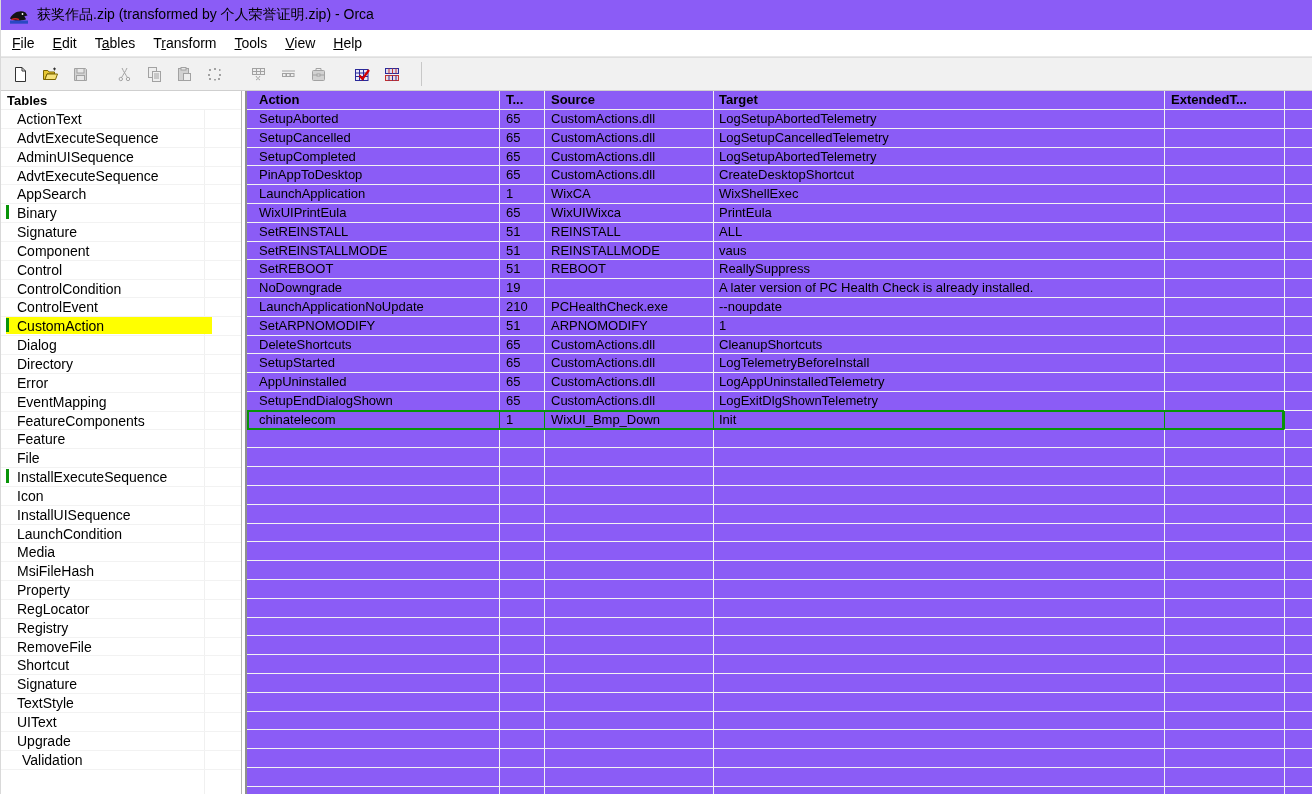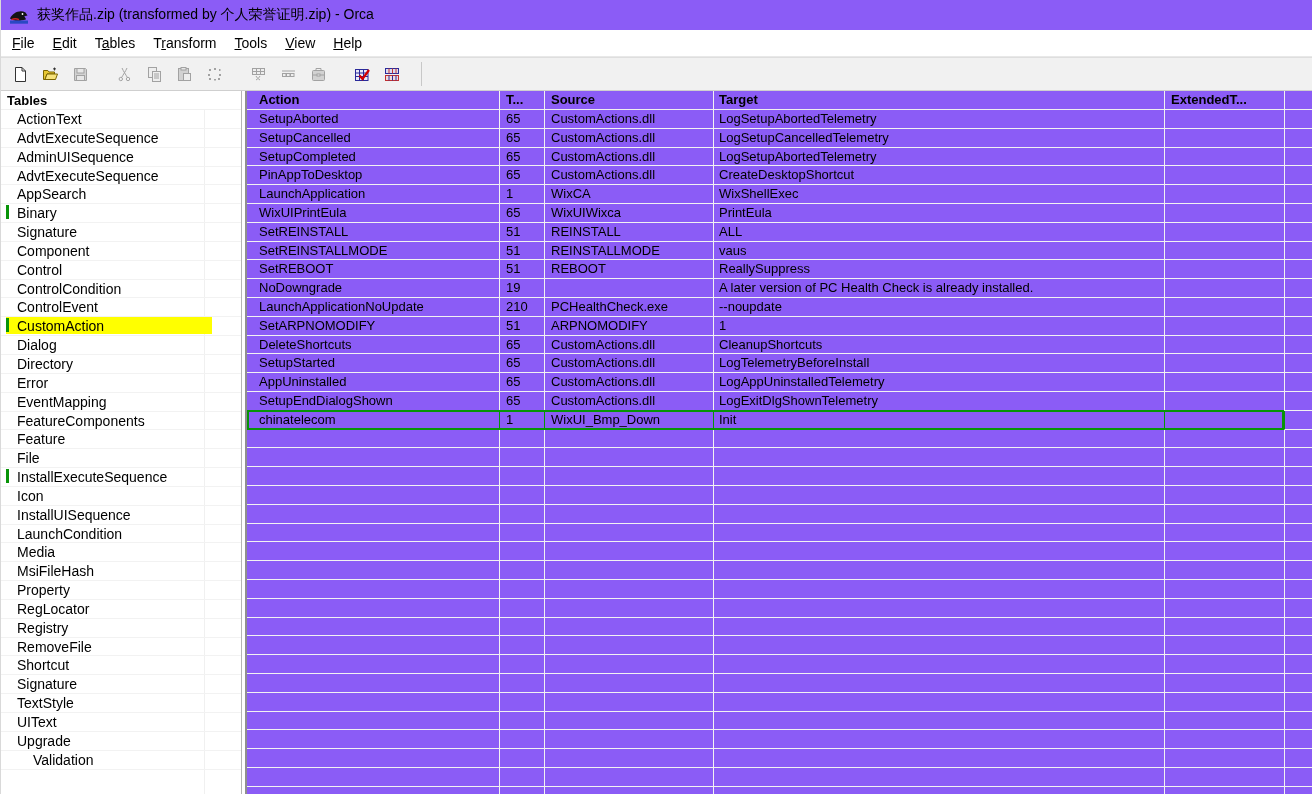--- a/index.html
+++ b/index.html
@@ -30,21 +30,21 @@
   .content { flex:1; display:flex; background:#fff; overflow:hidden; }
 
   
   .sidebar { width:240px; flex:none; position:relative; overflow:hidden; }
   .sb-vline { position:absolute; left:203px; top:0; bottom:0; width:1px; background:#f0f0f0; }
   .sb-header { height:19px; line-height:19px; font-weight:bold; font-size:13px; padding-left:6px;
                border-bottom:1px solid #f0f0f0; position:relative; z-index:2; background:#fff; }
   .sb-item { height:18.85px; line-height:18.5px; font-size:14px; position:relative;
              border-bottom:1px solid #f2f2f2; cursor:default; }
   .sb-label { position:relative; z-index:2; padding-left:16px; display:block; white-space:nowrap; }
-  .sb-item.indent .sb-label { padding-left:32px; }
+  .sb-item.indent .sb-label { padding-left:21px; }
   .sel-bg { display:none; position:absolute; left:5px; top:0; bottom:1px; width:206px;
             background:var(--hl,#ffff00); z-index:1; }
   .sb-item.selected .sel-bg { display:block; }
   .mod-bar { display:none; position:absolute; left:5px; top:1px; bottom:3px; width:3px;
              background:var(--grn,#089408); z-index:3; }
   .sb-item.modified .mod-bar { display:block; }
 
   
   .splitter { width:6px; flex:none; background:#fff; border-left:1px solid #b4b4b4; border-right:2px solid #8f8f8f; }
 

